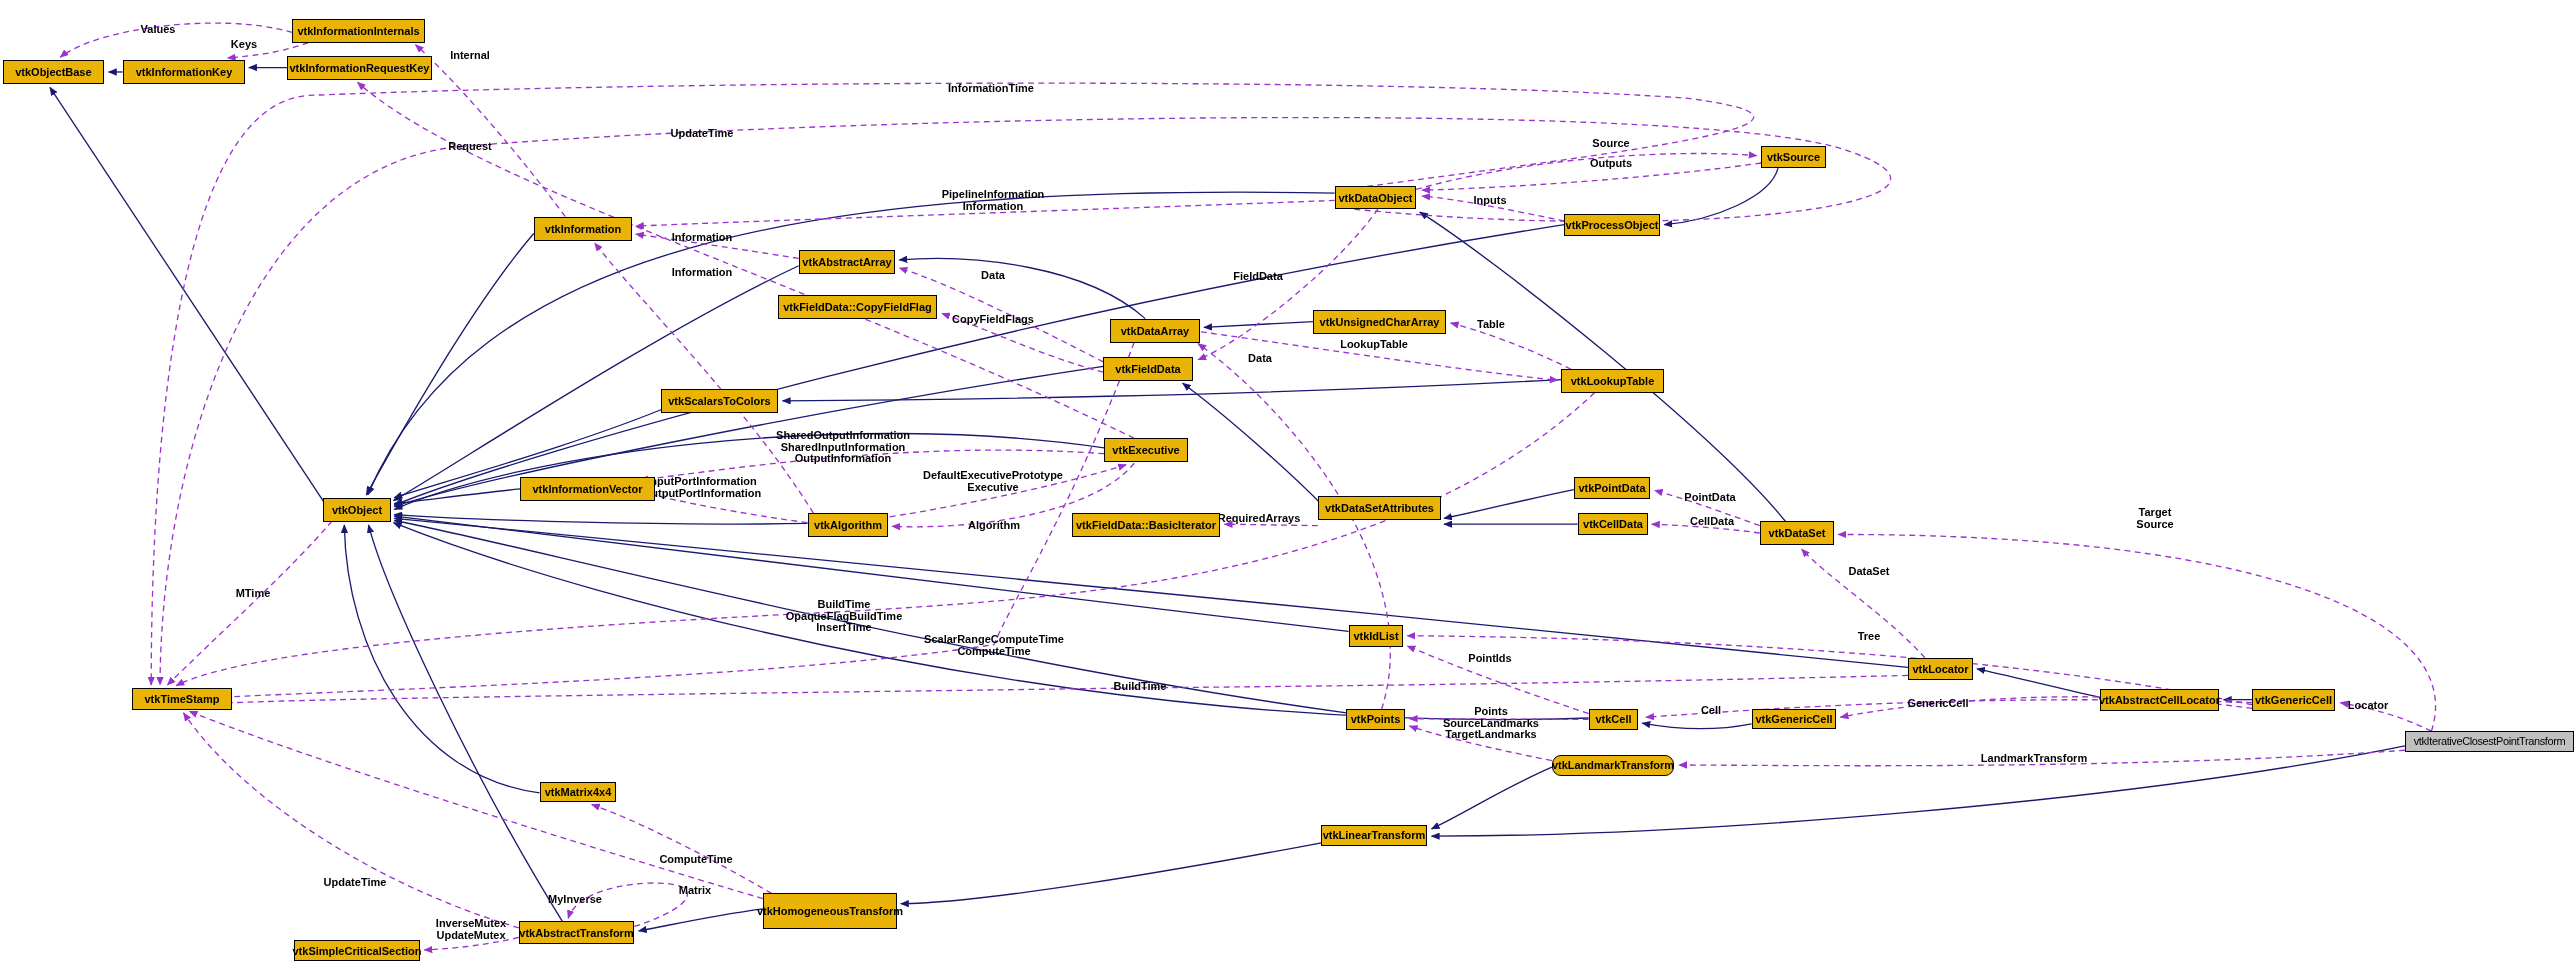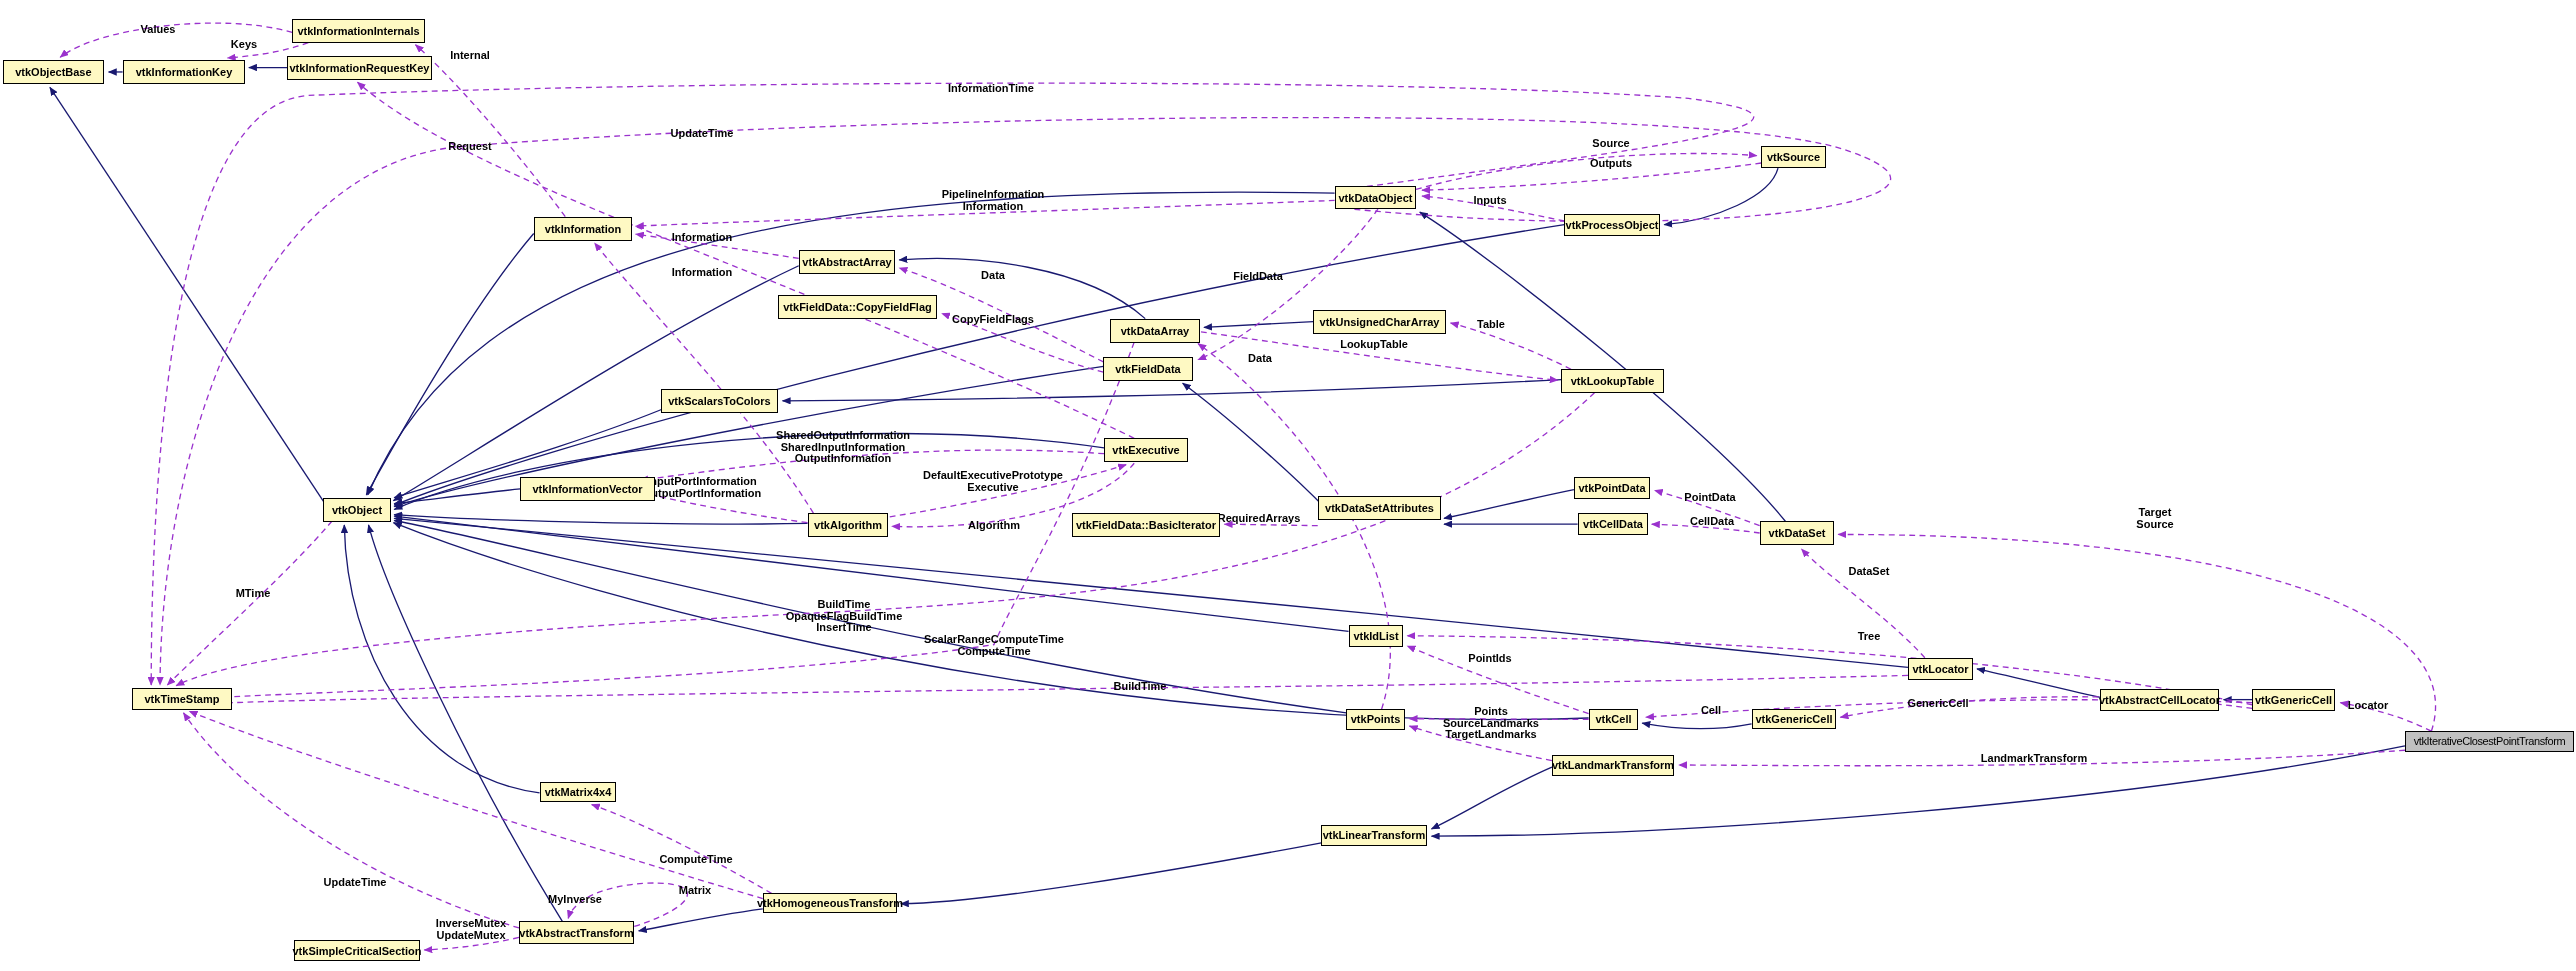--- a/index.html
+++ b/index.html
@@ -1,19 +1,19 @@
 <!DOCTYPE html>
 <html style="font-size:11.7px"><head>
 <meta charset="utf-8">
 <style>
   html,body{margin:0;padding:0;background:#fff;}
   #canvas{position:relative;width:2576px;height:972px;background:#fff;overflow:hidden;
           font-family:"Liberation Sans","DejaVu Sans",sans-serif;}
   #edges{position:absolute;left:0;top:0;width:2576px;height:972px;}
-  .node{position:absolute;box-sizing:border-box;border:1.5px solid #000;background:#fef9c3;
+  .node{position:absolute;box-sizing:border-box;border:1.5px solid #000;background:#eab308;
         display:flex;align-items:center;justify-content:center;white-space:nowrap;
         font-size:11px;font-weight:bold;color:#000;z-index:3;}
   .node.hl{background:#c0c0c0;font-weight:normal;letter-spacing:-0.4px;}
   .elabel{position:absolute;transform:translateX(-50%);text-align:center;
           font-size:11px;font-weight:bold;color:#000;line-height:11.7px;white-space:nowrap;z-index:2;}
 </style>
 </head>
 <body>
 
 <div id="canvas">
@@ -275,22 +275,22 @@
       <div class="node" style="left: 1761px; top: 146px; width: 65px; height: 22px;">vtkSource</div>
       <div class="node" style="left: 1564px; top: 214px; width: 96px; height: 22px;">vtkProcessObject</div>
       <div class="node" style="left: 1349px; top: 625px; width: 54px; height: 22px;">vtkIdList</div>
       <div class="node" style="left: 1908px; top: 658px; width: 65px; height: 22px;">vtkLocator</div>
       <div class="node" style="left: 1346px; top: 709px; width: 59px; height: 20.6px;">vtkPoints</div>
       <div class="node" style="left: 1589px; top: 709px; width: 49px; height: 20.6px;">vtkCell</div>
       <div class="node" style="left: 1752px; top: 709px; width: 84px; height: 20px;">vtkGenericCell</div>
       <div class="node" style="left: 2100px; top: 689px; width: 119px; height: 22px;">vtkAbstractCellLocator</div>
       <div class="node" style="left: 2252px; top: 689px; width: 83px; height: 22px;">vtkGenericCell</div>
       <div class="node hl" style="left: 2405px; top: 731px; width: 169px; height: 20.6px;">vtkIterativeClosestPointTransform</div>
-      <div class="node" style="left: 1552px; top: 755px; width: 122px; height: 20.6px;">vtkLandmarkTransform</div>
+      <div class="node" style="left: 1552px; top: 755px; width: 122px; height: 20.6px; border-radius: 9px;">vtkLandmarkTransform</div>
       <div class="node" style="left: 1321px; top: 825px; width: 106px; height: 20.6px;">vtkLinearTransform</div>
       <div class="node" style="left: 540px; top: 782px; width: 76px; height: 20px;">vtkMatrix4x4</div>
       <div class="node" style="left: 132px; top: 688px; width: 100px; height: 22px;">vtkTimeStamp</div>
-      <div class="node" style="left: 763px; top: 893px; width: 134px; height: 20px;">vtkHomogeneousTransform</div>
+      <div class="node" style="left: 763px; top: 893px; width: 134px; height: 36px;">vtkHomogeneousTransform</div>
       <div class="node" style="left: 519px; top: 921px; width: 115px; height: 23px;">vtkAbstractTransform</div>
       <div class="node" style="left: 294px; top: 940px; width: 126px; height: 21px;">vtkSimpleCriticalSection</div>
     </div>
 </div>
 
 
 </body></html>

